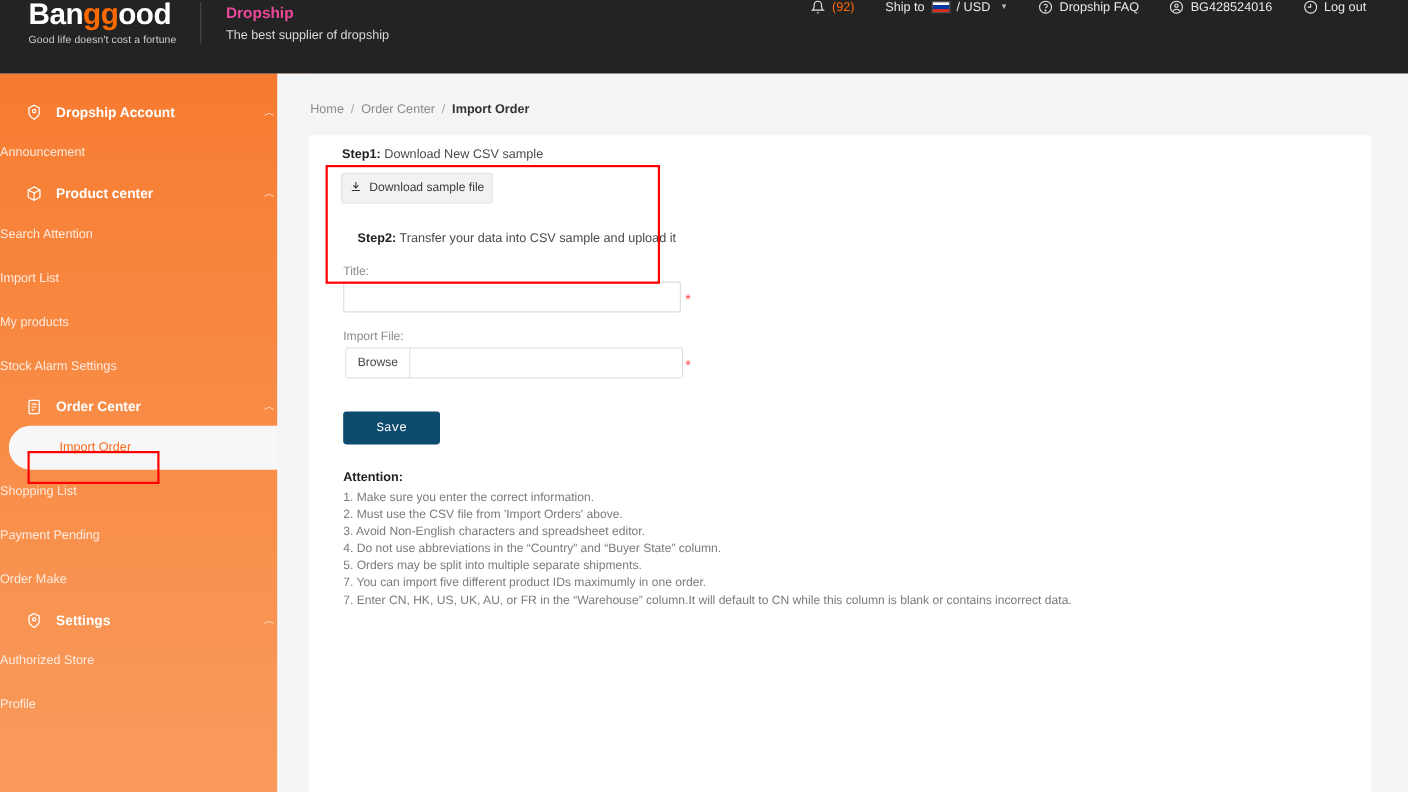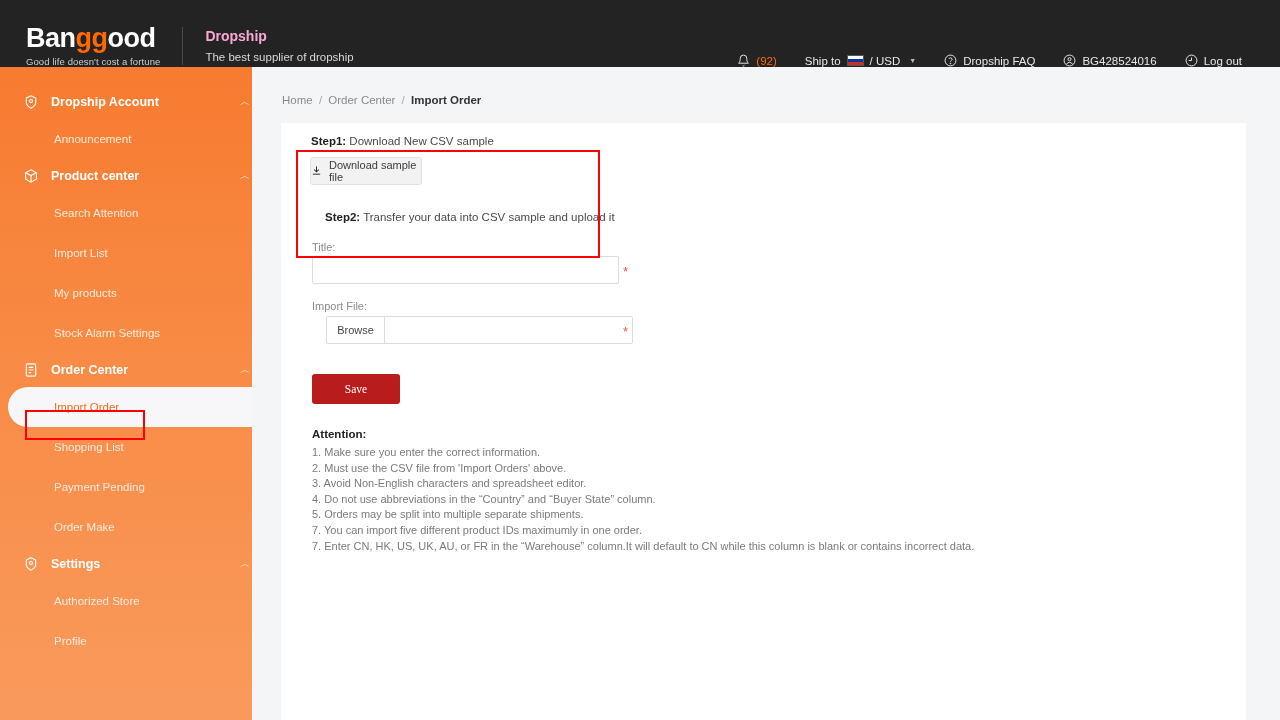--- a/index.html
+++ b/index.html
@@ -8,37 +8,37 @@
     overflow: hidden;
     background: #f4f5f7;
     font-family: "Liberation Sans", sans-serif;
   }
 
   
   #header {
     position: absolute; left: 0; top: 0;
     width: 1280px; height: 67px;
     background: #232323;
-    display: flex; align-items: flex-end;
+    display: flex; align-items: flex-start;
   }
   #brand { display: flex; align-items: center; padding-left: 26px; }
   .logo-block { display: flex; flex-direction: column; }
   .logo-word {
     font-size: 27px; font-weight: bold; color: #ffffff;
     letter-spacing: -0.5px; line-height: 1;
   }
   .logo-word .gg { color: #ff6a00; }
   .logo-tag {
     font-size: 9.5px; color: #cfcfcf; margin-top: 4px; letter-spacing: 0.1px;
   }
   .brand-divider {
     width: 1px; height: 38px; background: #4a4a4a; margin: 0 22px;
   }
   .ds-block { display: flex; flex-direction: column; }
-  .ds-title { font-size: 14px; font-weight: bold; color: #f9a8d4; line-height: 1.1; }
+  .ds-title { font-size: 14px; font-weight: bold; color: #ec4899; line-height: 1.1; }
   .ds-sub { font-size: 11.5px; color: #d8d8d8; margin-top: 6px; }
 
   #header-right {
     margin-left: auto; display: flex; align-items: center;
     padding-right: 24px; gap: 0px;
   }
   .hr-item {
     display: flex; align-items: center; gap: 6px;
     color: #e8e8e8; font-size: 11.5px; cursor: pointer;
     padding: 0 14px; white-space: nowrap;
@@ -67,21 +67,21 @@
   .nav-group .gicon {
     width: 16px; height: 16px; margin-right: 12px;
     display: flex; align-items: center; justify-content: center;
   }
   .nav-group .gchev {
     margin-left: auto; margin-right: 30px;
     font-size: 10px; font-weight: normal; color: #fff;
   }
   .nav-item {
     height: 40px; display: flex; align-items: center;
-    padding-left: 54px; color: #ffeadd; font-size: 11.5px;
+    color: #ffeadd; font-size: 11.5px;
     cursor: pointer; position: relative;
   }
   .nav-item.active {
     background: #f7f7f9;
     border-top-left-radius: 22px;
     border-bottom-left-radius: 22px;
     margin-left: 8px; padding-left: 46px;
     color: #f96d20;
   }
   .annot-box {
@@ -105,21 +105,21 @@
     position: absolute; left: 29px; top: 56px;
     width: 965px; height: 597px; background: #ffffff;
   }
 
   .step-line { font-size: 11.5px; color: #4a4a4a; }
   .step-line b { color: #222; }
 
   #step1 { position: absolute; left: 30px; top: 12px; }
   #dlbtn {
     position: absolute; left: 29px; top: 34px;
-    width: 112px; height: 28px;
+    width: 138px; height: 28px;
     background: #f2f2f2; border: 1px solid #e2e2e2; border-radius: 3px;
     display: flex; align-items: center; justify-content: center; gap: 7px;
     font-size: 11px; color: #3b3b3b; cursor: pointer;
   }
   #step2 { position: absolute; left: 44px; top: 88px; }
 
   .f-label {
     position: absolute; font-size: 11px; color: #8b8b8b;
   }
   .f-input {
@@ -131,24 +131,24 @@
   }
   #browse {
     position: absolute; left: 0; top: 0;
     width: 58px; height: 26px;
     border-right: 1px solid #dcdcdc;
     display: flex; align-items: center; justify-content: center;
     font-size: 11px; color: #444; cursor: pointer; background: #fff;
   }
   #savebtn {
     position: absolute; left: 31px; top: 251px;
-    width: 88px; height: 30px; background: #b91c1c;
+    width: 88px; height: 30px; background: #0c4a6e;
     border: none; border-radius: 3px;
     color: #fff; font-size: 11.5px; cursor: pointer;
-    font-family: Liberation Serif, serif;
+    font-family: Liberation Mono, monospace;
   }
 
   #attention { position: absolute; left: 31px; top: 305px; width: 900px; }
   #attn-title { font-size: 11.5px; font-weight: bold; color: #222; margin-bottom: 5px; }
   .attn-li { font-size: 11px; color: #7b7b7b; line-height: 15.6px; }
 </style>
 </head>
 <body>
 
 <div id="header">
@@ -328,21 +328,21 @@
 
     <div id="step2" class="step-line">
       <b>Step2:</b><span> Transfer your data into CSV sample and upload it</span>
     </div>
 
     <div class="f-label" style="left:31px; top:118px;">Title:</div>
     <input class="f-input" style="left: 31px; top: 133px; width: 307px; padding: 0px 8px; font-size: 11px; font-family: &quot;Liberation Sans&quot;, sans-serif;" value="">
     <span class="req" style="left:342px; top:141px;">*</span>
 
     <div class="f-label" style="left:31px; top:177px;">Import File:</div>
-    <div class="f-input" style="left:45px; top:193px; width:307px;padding-left:17px;">
+    <div class="f-input" style="left:33px; top:193px; width:307px;padding-left:17px;">
       <div id="browse">
         <span>Browse</span>
       </div>
       <input style="position: absolute; left: 59px; top: 0px; width: 246px; height: 26px; border: none; outline: none; padding: 0px 8px; font-size: 11px; font-family: &quot;Liberation Sans&quot;, sans-serif;" value="">
     </div>
     <span class="req" style="left:342px; top:201px;">*</span>
 
     <button id="savebtn">Save</button>
 
     <div id="attention">

